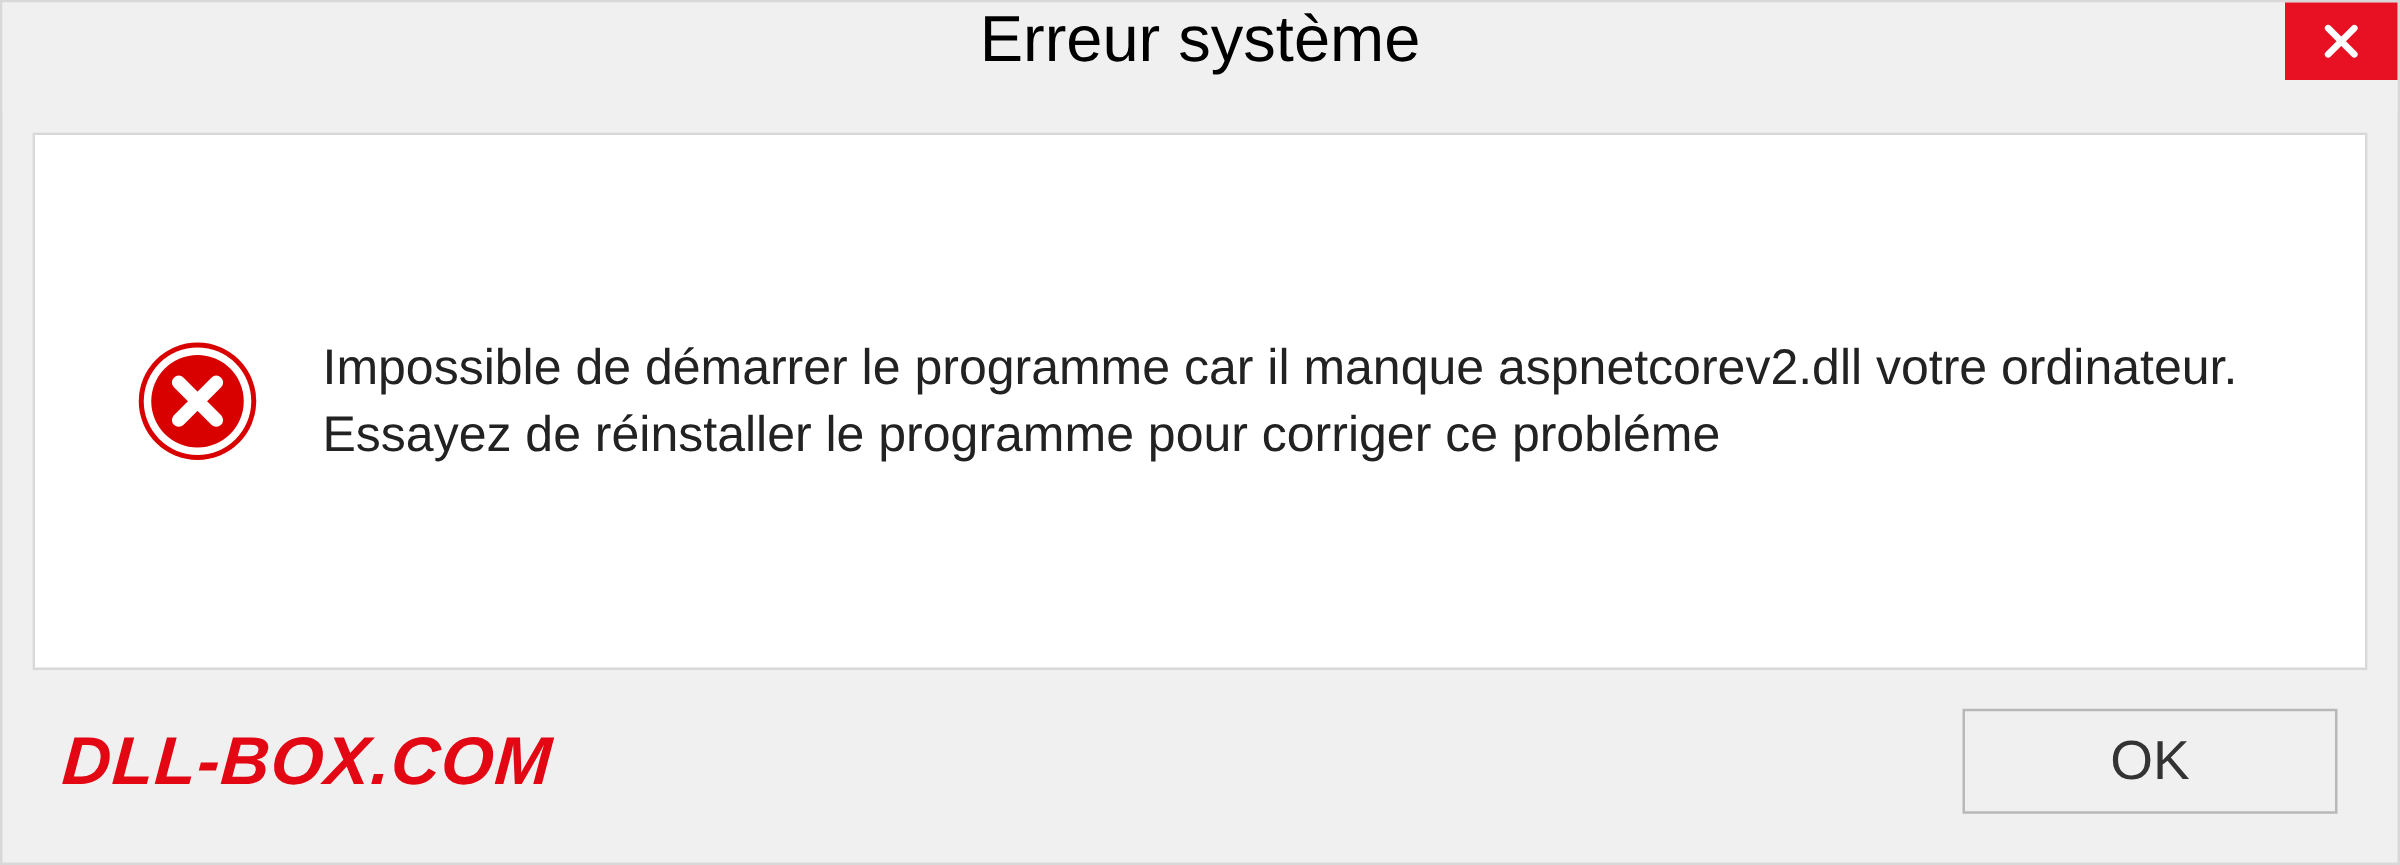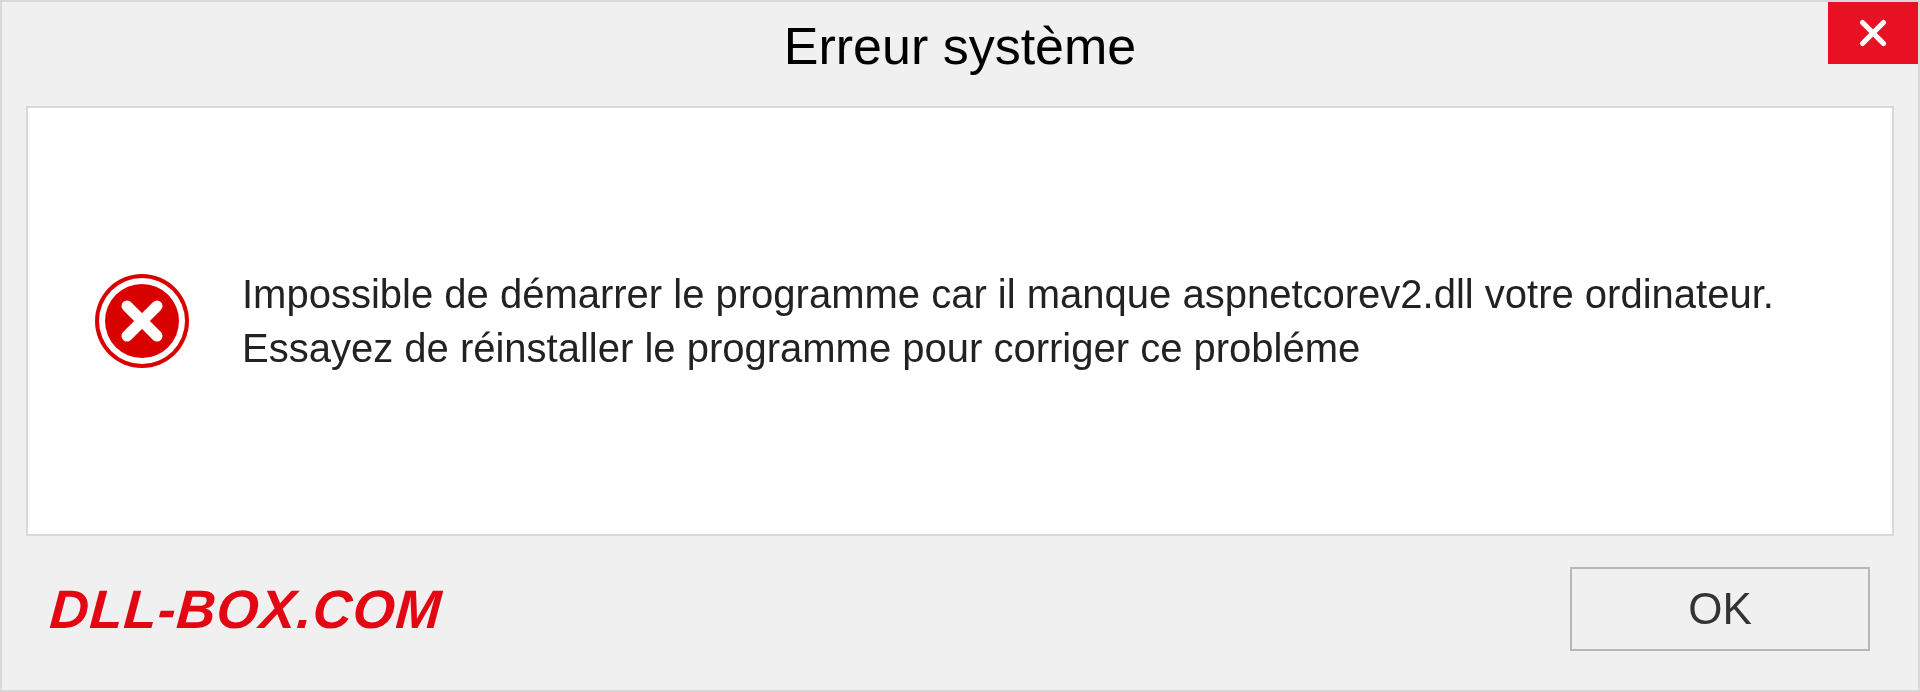--- a/index.html
+++ b/index.html
@@ -21,21 +21,21 @@
       height: 100%;
       background: #f0f0f0;
       border: 2px solid #d8d8d8;
       display: flex;
       flex-direction: column;
       position: relative;
     }
     
     .titlebar {
       display: flex;
-      align-items: center;
+      align-items: flex-start;
       justify-content: center;
       height: 88px;
       position: relative;
       background: #f0f0f0;
     }
     
     .title {
       font-size: 52px;
       font-weight: 400;
       color: #000;
@@ -60,21 +60,21 @@
       height: 36px;
     }
     
     .content-area {
       margin: 16px 24px 24px 24px;
       background: #ffffff;
       border: 2px solid #d8d8d8;
       flex: 1;
       display: flex;
       align-items: center;
-      padding: 40px 60px 40px 64px;
+      padding: 40px 60px 40px 80px;
       gap: 50px;
     }
     
     .error-icon {
       flex-shrink: 0;
       width: 100px;
       height: 100px;
     }
     
     .message {

